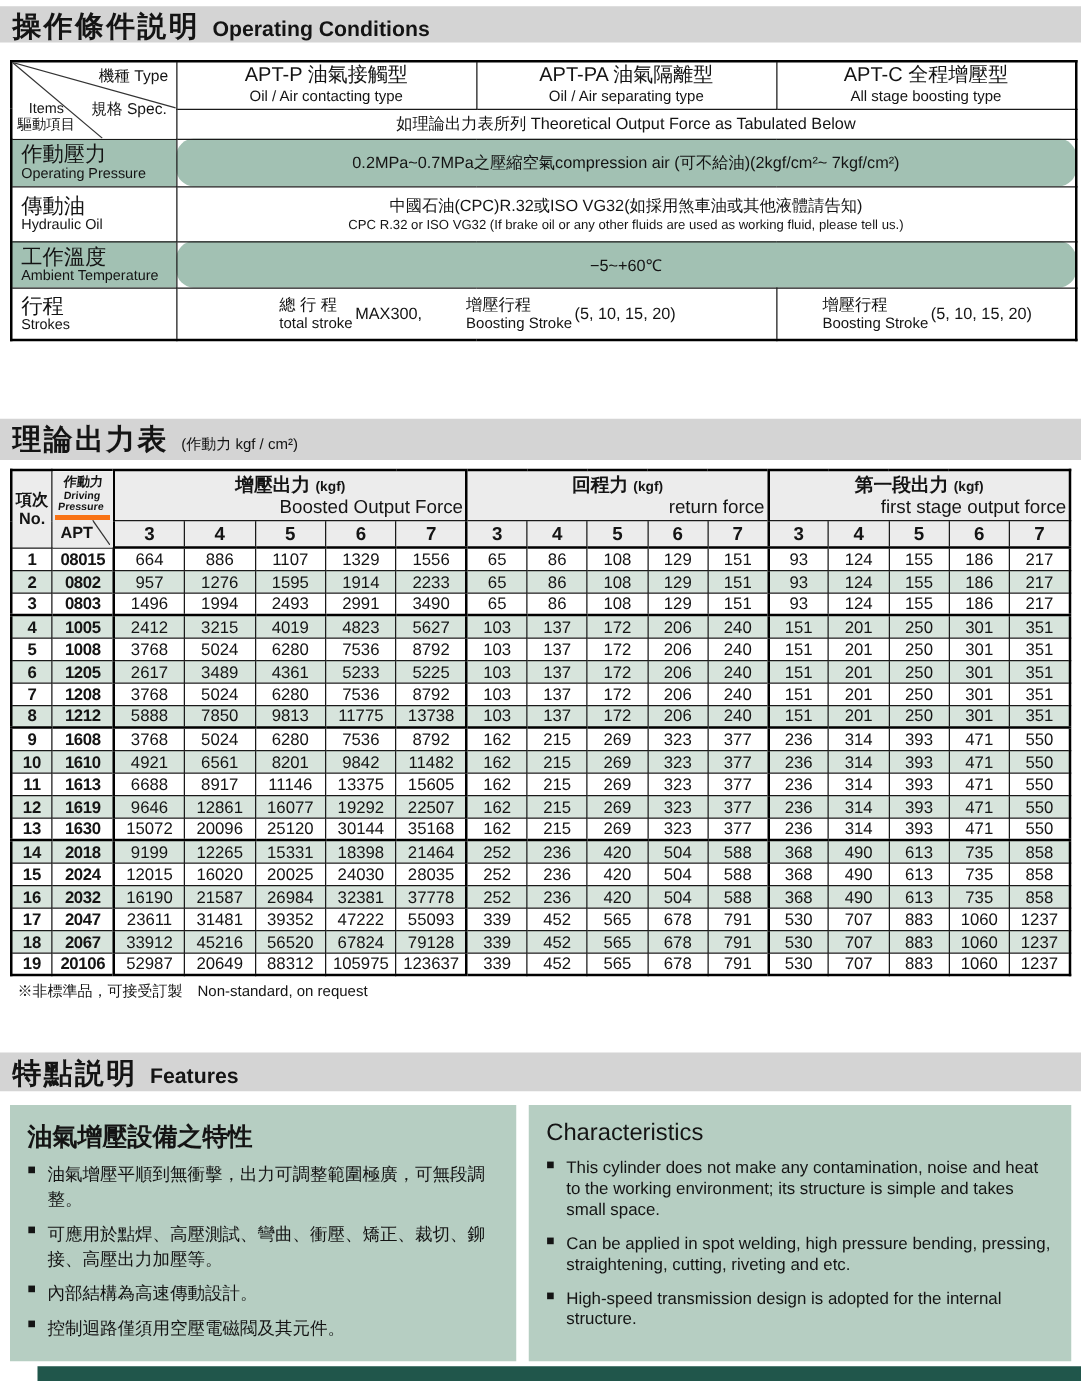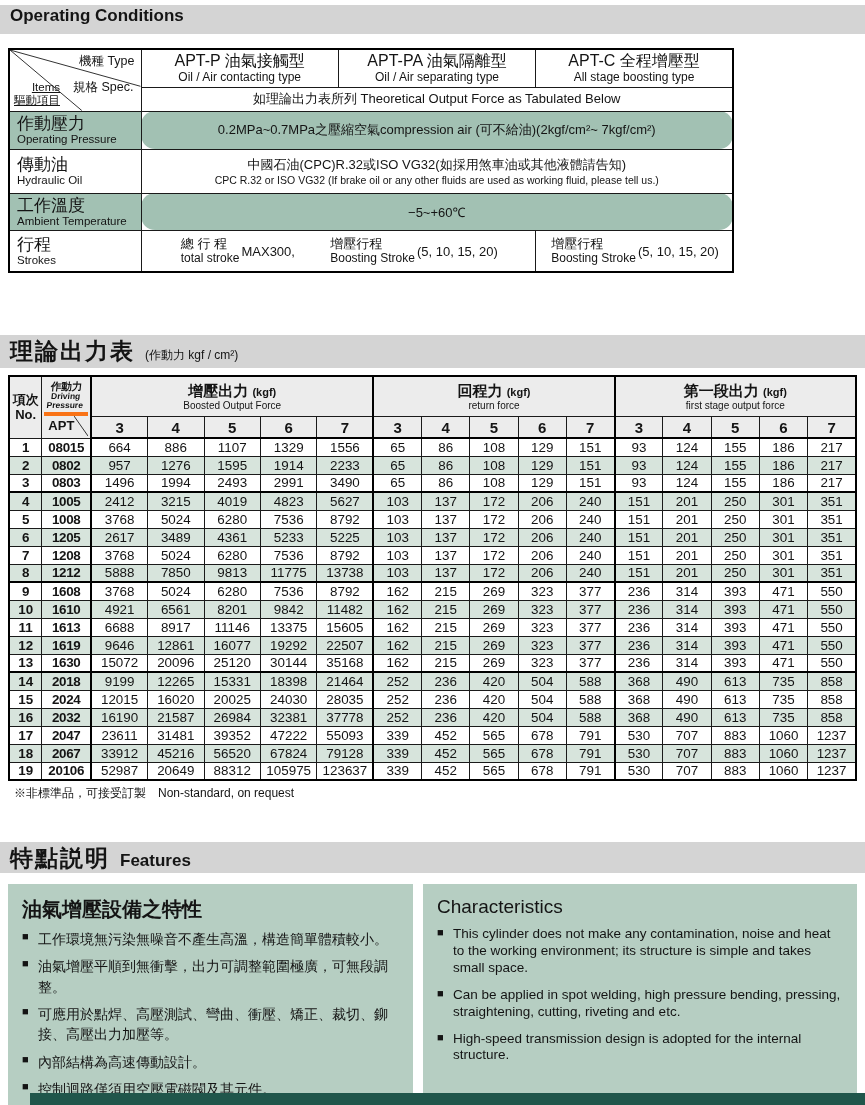--- a/index.html
+++ b/index.html
@@ -23,32 +23,32 @@
   .bar-en { font-size:17px; font-weight:bold; white-space:nowrap; }
   .bar-note { font-size:12px; white-space:nowrap; }
 
   #bar-operating { margin-top:5px; }
   #bar-forces    { margin-top:62px; height:33px; }
   #bar-features  { margin-top:40px; height:31px; }
 
   
   .op-table {
     border-collapse:collapse; table-layout:fixed;
-    width:726px; margin:14px 8px 0 8px;
+    width:854px; margin:14px 8px 0 8px;
     border:2px solid #000;
   }
   .op-table td { border:1px solid #1a1a1a; text-align:center; padding:2px 4px; box-sizing:border-box; }
   .op-label-col { width:132px; }
 
   .corner-cell { position:relative; height:63px; padding:0; background:#fff; }
   .corner-cell svg { position:absolute; left:0; top:0; width:100%; height:100%; }
   .corner-cell line { stroke:#333; stroke-width:1; vector-effect:non-scaling-stroke; }
   .corner-type  { position:absolute; top:3px;  right:6px; font-size:12.5px; }
   .corner-spec  { position:absolute; top:29px; right:7px; font-size:12.5px; }
-  .corner-items { position:absolute; bottom:3px; left:4px; font-size:11.5px; line-height:1.15; text-align:right;text-decoration:underline; }
+  .corner-items { position:absolute; bottom:3px; left:4px; font-size:11.5px; line-height:1.15; text-align:center; }
 
   .op-type-row td { height:38px; }
   .type-zh { font-size:16px; font-weight:normal; line-height:1.15; }
   .type-en { font-size:12px; line-height:1.1; }
   .tab-note-row td { height:24px; font-size:13px; }
 
   .row-green td { background:var(--green-medium, #a2c1b3); }
   .op-label { text-align:left !important; padding-left:7px !important; }
   .lab-zh { font-size:17px; line-height:1.15; }
   .lab-en { font-size:11.5px; line-height:1.1; }
@@ -80,21 +80,21 @@
   .apt-head { width:48px; padding:0; position:relative; height:62px; }
   .drv { font-size:10.5px; line-height:1.05; padding-top:2px; transform:skewX(-6deg); }
   .drv-en { display:block; font-size:8.5px; }
   .apt-lab { font-size:13px; font-weight:bold; border-top:4px solid #f97316; margin-top:2px; position:relative; height:20px; line-height:20px; text-align:left; padding-left:4px; }
   .apt-lab svg { position:absolute; right:0; top:0; width:14px; height:100%; }
   .apt-lab line { stroke:#333; stroke-width:1; vector-effect:non-scaling-stroke; }
 
   .group-head { height:40px; }
   .gh-zh { font-size:15px; line-height:1.2; }
   .gh-unit { font-size:11px; }
-  .gh-en { font-size:10px; font-weight:normal; line-height:1.1; }
+  .gh-en { font-size:15px; font-weight:normal; line-height:1.1;text-align:right; }
   .press-cell { height:21px; font-size:15px; font-weight:bold; }
 
   #forces-body td { height:18px; font-size:13.4px; }
   #forces-body tr:nth-child(even) td { background:var(--green-stripe, #d7e4dc); }
   #forces-body tr.section-break td { border-top:2px solid #000; }
   .no-cell { font-weight:bold; }
   .apt-cell { font-weight:bold; letter-spacing:-0.3px; }
 
   .footnote { margin:4px 8px 0 14px; font-size:12px; }
 
@@ -110,20 +110,21 @@
   .feature-box.zh li { font-size:14px; line-height:1.45; }
   .feature-box.en li { font-size:13.5px; line-height:1.25; margin-bottom:10px; }
   .feature-box li::before { content:"■"; position:absolute; left:0; top:0; font-size:11px; }
 
   .bottom-bar { position:absolute; bottom:0; left:30px; right:0; height:12px; background:var(--bottom-bar, #20564b); }
 </style>
 </head>
 <body>
 
 <div class="section-bar" id="bar-operating">
+  <span class="bar-zh">操作條件説明</span>
   <span class="bar-en">Operating Conditions</span>
 </div>
 
 <table class="op-table">
   <colgroup>
       <col class="op-label-col">
       <col>
       <col>
       <col>
     </colgroup>
@@ -651,21 +652,20 @@
 
 <div class="section-bar" id="bar-features">
   <span class="bar-zh">特點説明</span>
   <span class="bar-en">Features</span>
 </div>
 
 <div class="features-row">
   <div class="feature-box zh">
     <div class="feature-title-zh">油氣增壓設備之特性</div>
     <ul id="features-zh-list">
-        <li>工作環境無污染無噪音不產生高溫，構造簡單體積較小。</li>
         <li>油氣增壓平順到無衝擊，出力可調整範圍極廣，可無段調整。</li>
         <li>可應用於點焊、高壓測試、彎曲、衝壓、矯正、裁切、鉚接、高壓出力加壓等。</li>
         <li>內部結構為高速傳動設計。</li>
         <li>控制迴路僅須用空壓電磁閥及其元件。</li>
       </ul>
   </div>
   <div class="feature-box en">
     <div class="feature-title-en">Characteristics</div>
     <ul id="features-en-list">
         <li>This cylinder does not make any contamination, noise and heat to the working environment; its structure is simple and takes small space.</li>

